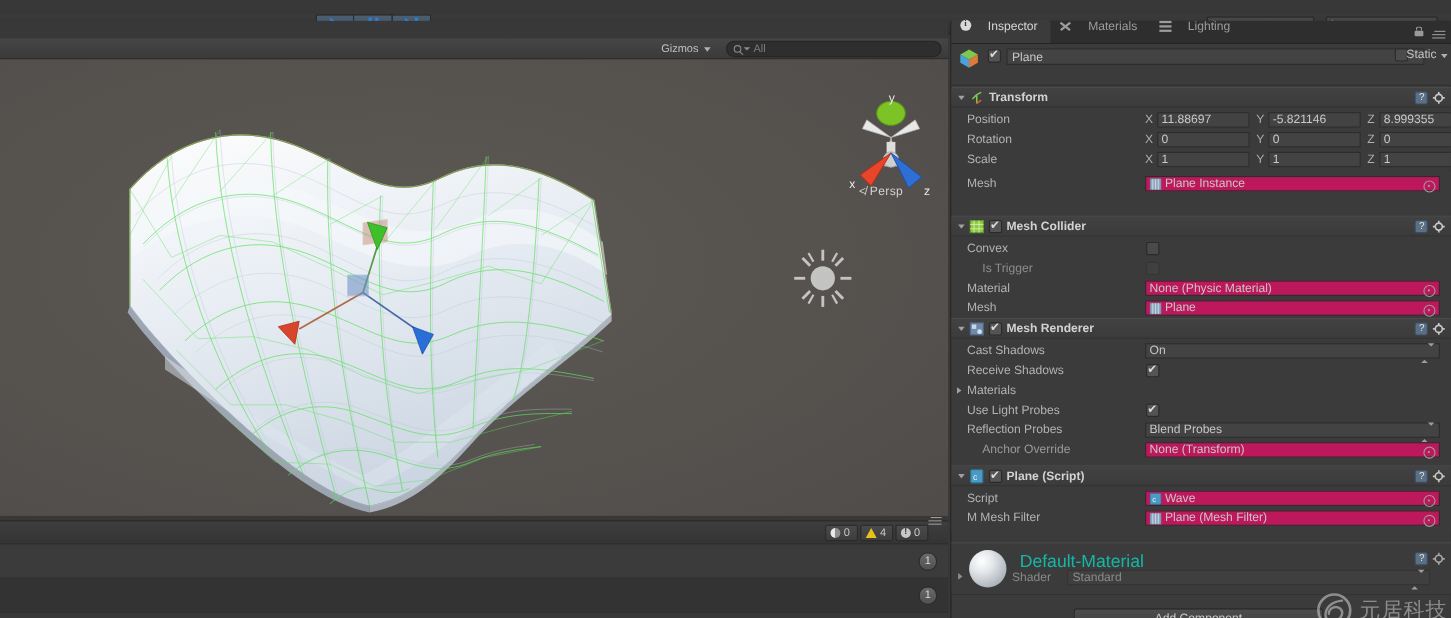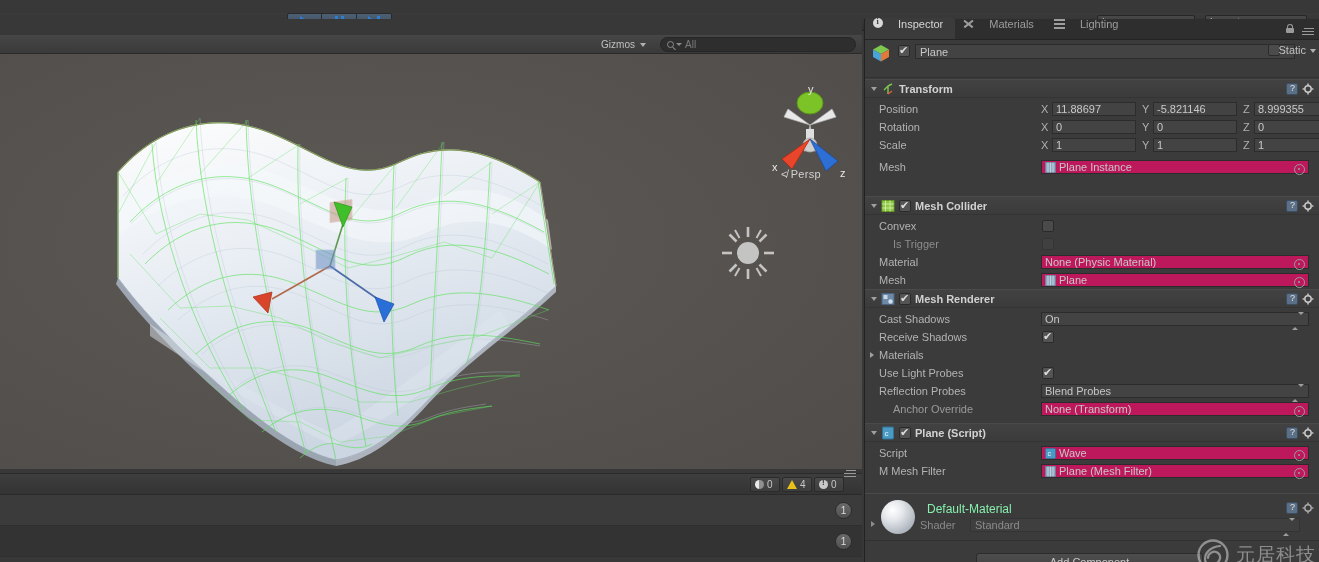--- a/index.html
+++ b/index.html
@@ -294,21 +294,21 @@
 
   .mini-ico { width: 11px; height: 11px; flex: none; }
 
   
   #mat-section { position: absolute; left: 0; top: 474px; width: 455px; height: 46px;
     background: #3b3b3b; border-top: 1px solid #4a4a4a; }
   #mat-sphere {
     position: absolute; left: 16px; top: 6px; width: 34px; height: 34px; border-radius: 50%;
     background: radial-gradient(circle at 34% 30%, #ffffff 0%, #e3e6ea 32%, #b6bcc4 68%, #8d949c 100%);
   }
-  #mat-name { position: absolute; left: 62px; top: 8px; font-size: 12px; color: #86efac; }
+  #mat-name { position: absolute; left: 62px; top: 8px; font-size: 16px; color: #14b8a6; }
   #mat-fold { position: absolute; left: 6px; top: 27px; width:0;height:0;border-left:4.5px solid #8d8d8d;border-top:3.5px solid transparent;border-bottom:3.5px solid transparent; }
   #shader-label { position: absolute; left: 55px; top: 25px; font-size: 11px; color: #8a8a8a; }
   #shader-field {
     position: absolute; left: 105px; top: 24px; width: 330px; height: 14px;
     background: #3f3f3f; border: 1px solid #343434;
     display: flex; align-items: center; padding: 0 4px; font-size: 11px; color: #8b8b8b;
   }
   #shader-field .updown { position:absolute; right:4px; top:2px; }
 
   #addcomp-wrap { position: absolute; left: 0; top: 521px; width: 455px; height: 42px; border-top: 1px solid #323232; }

